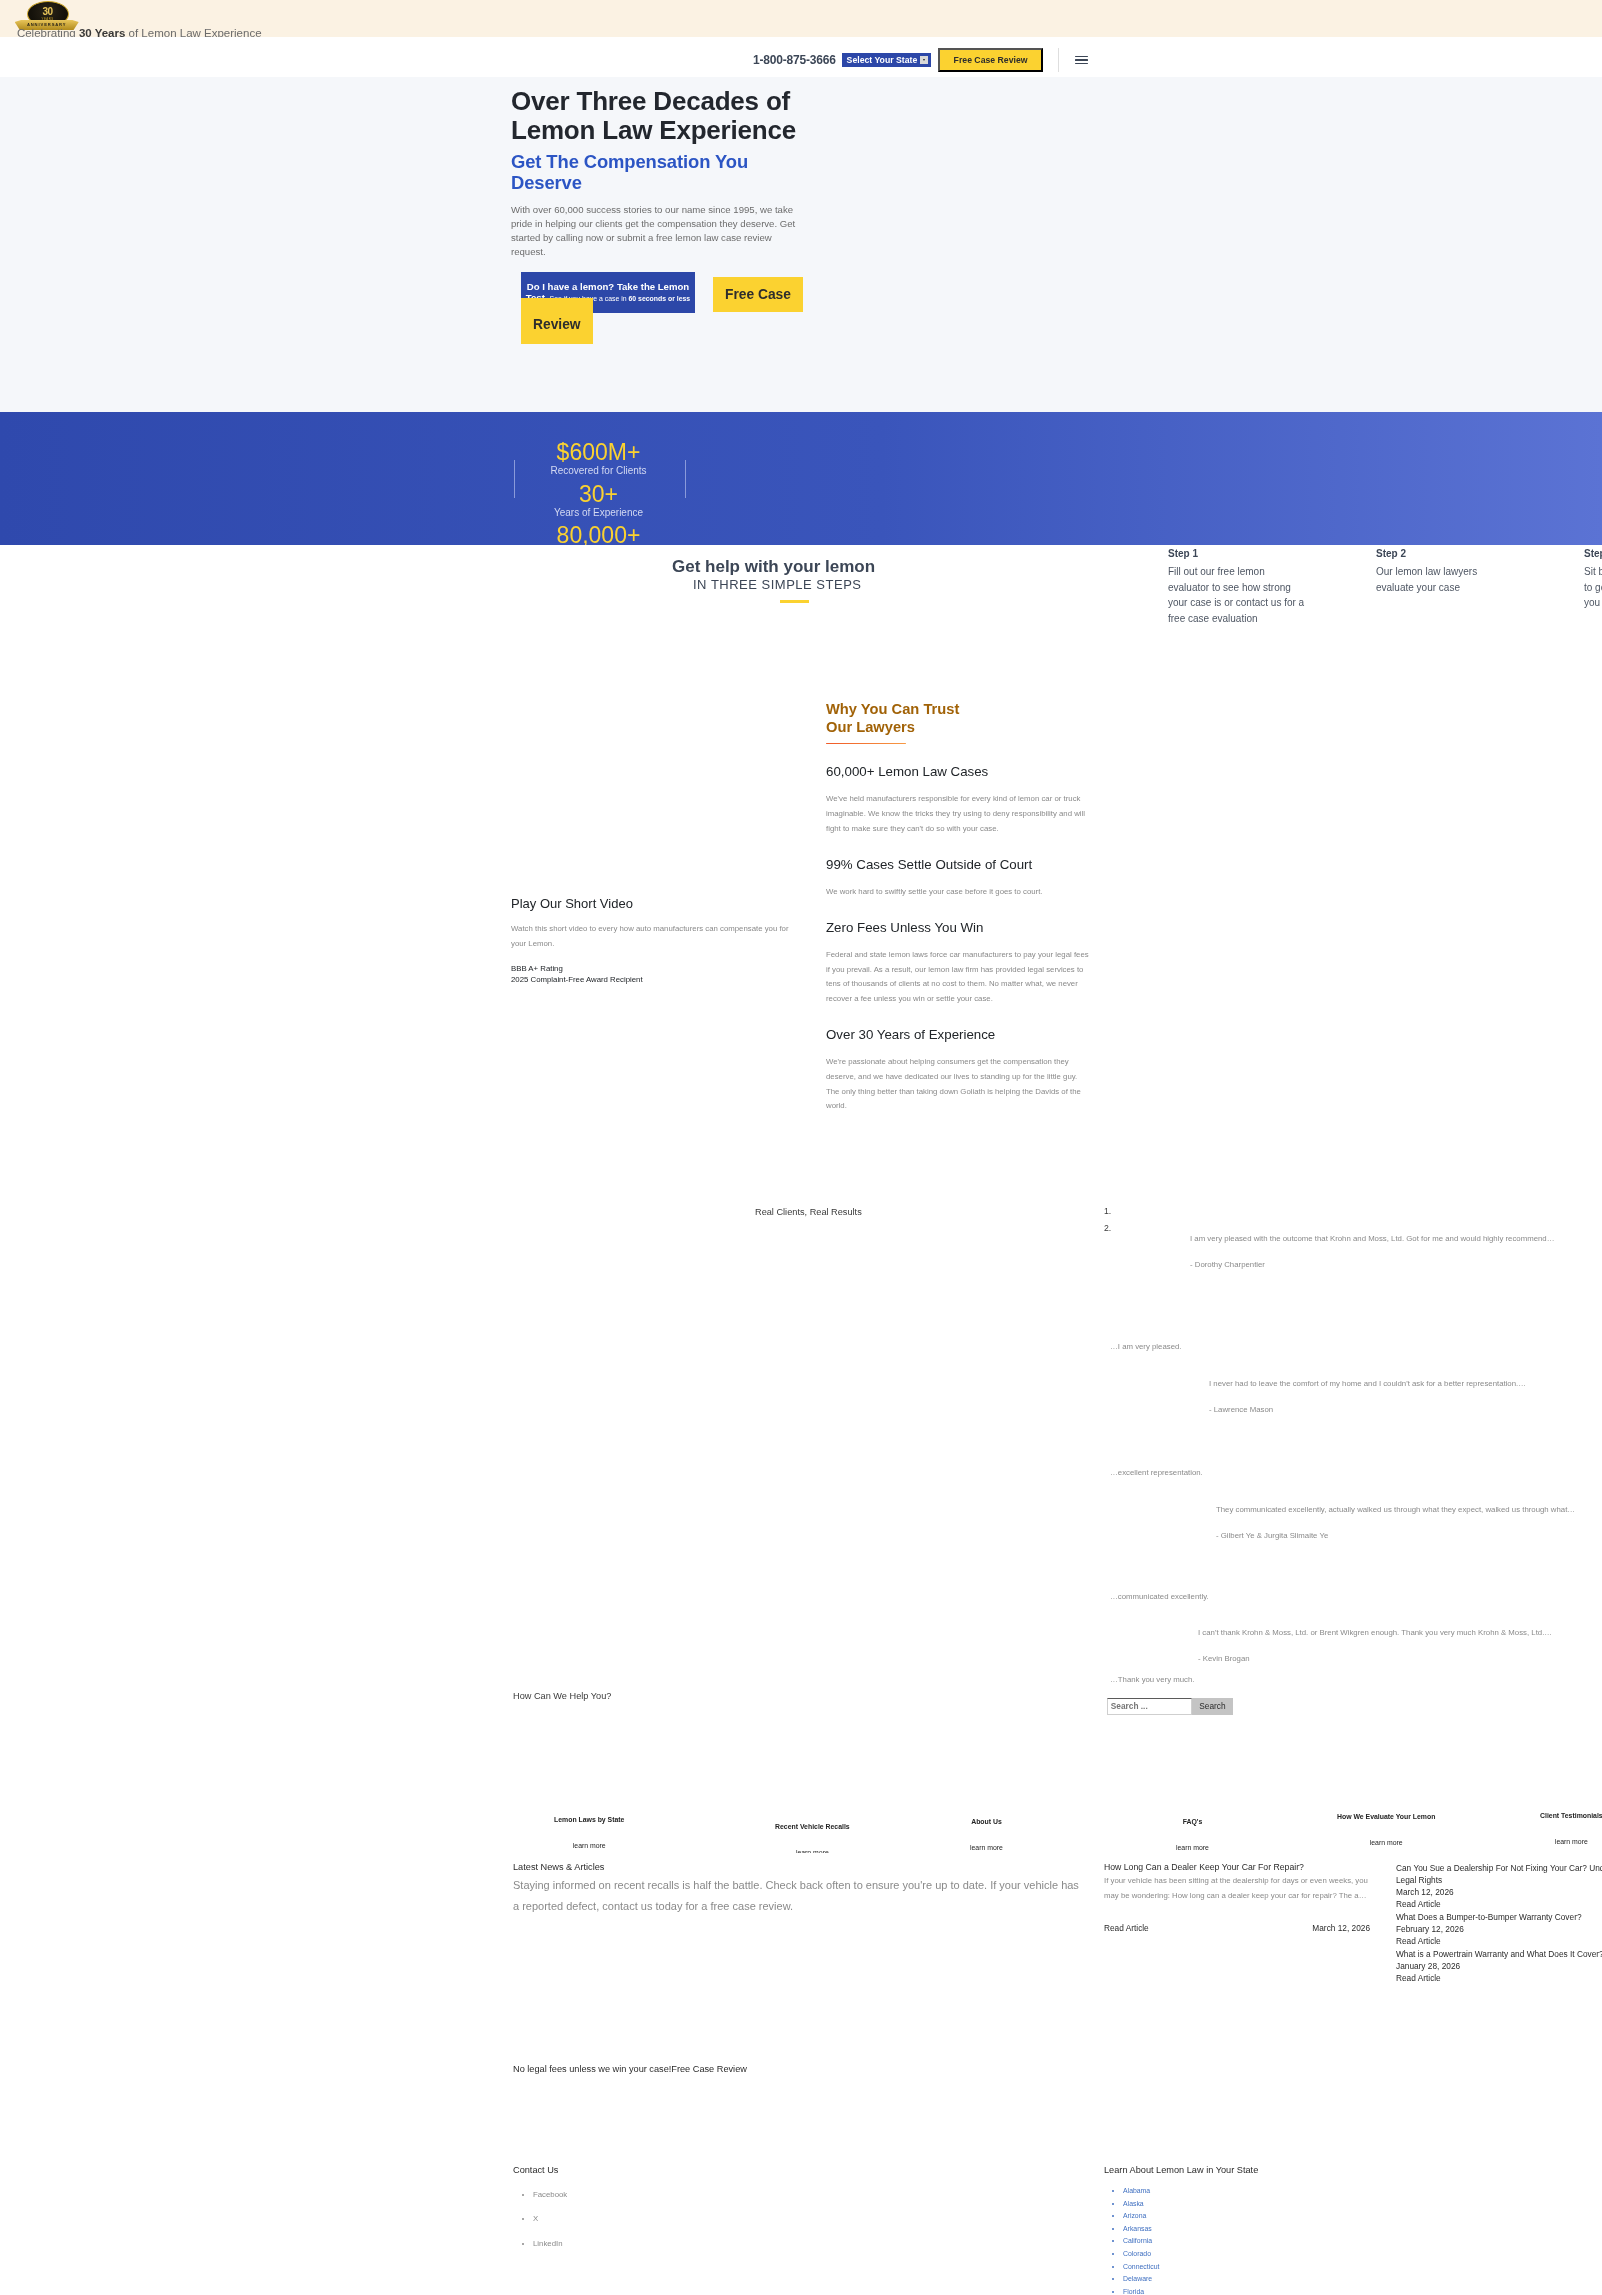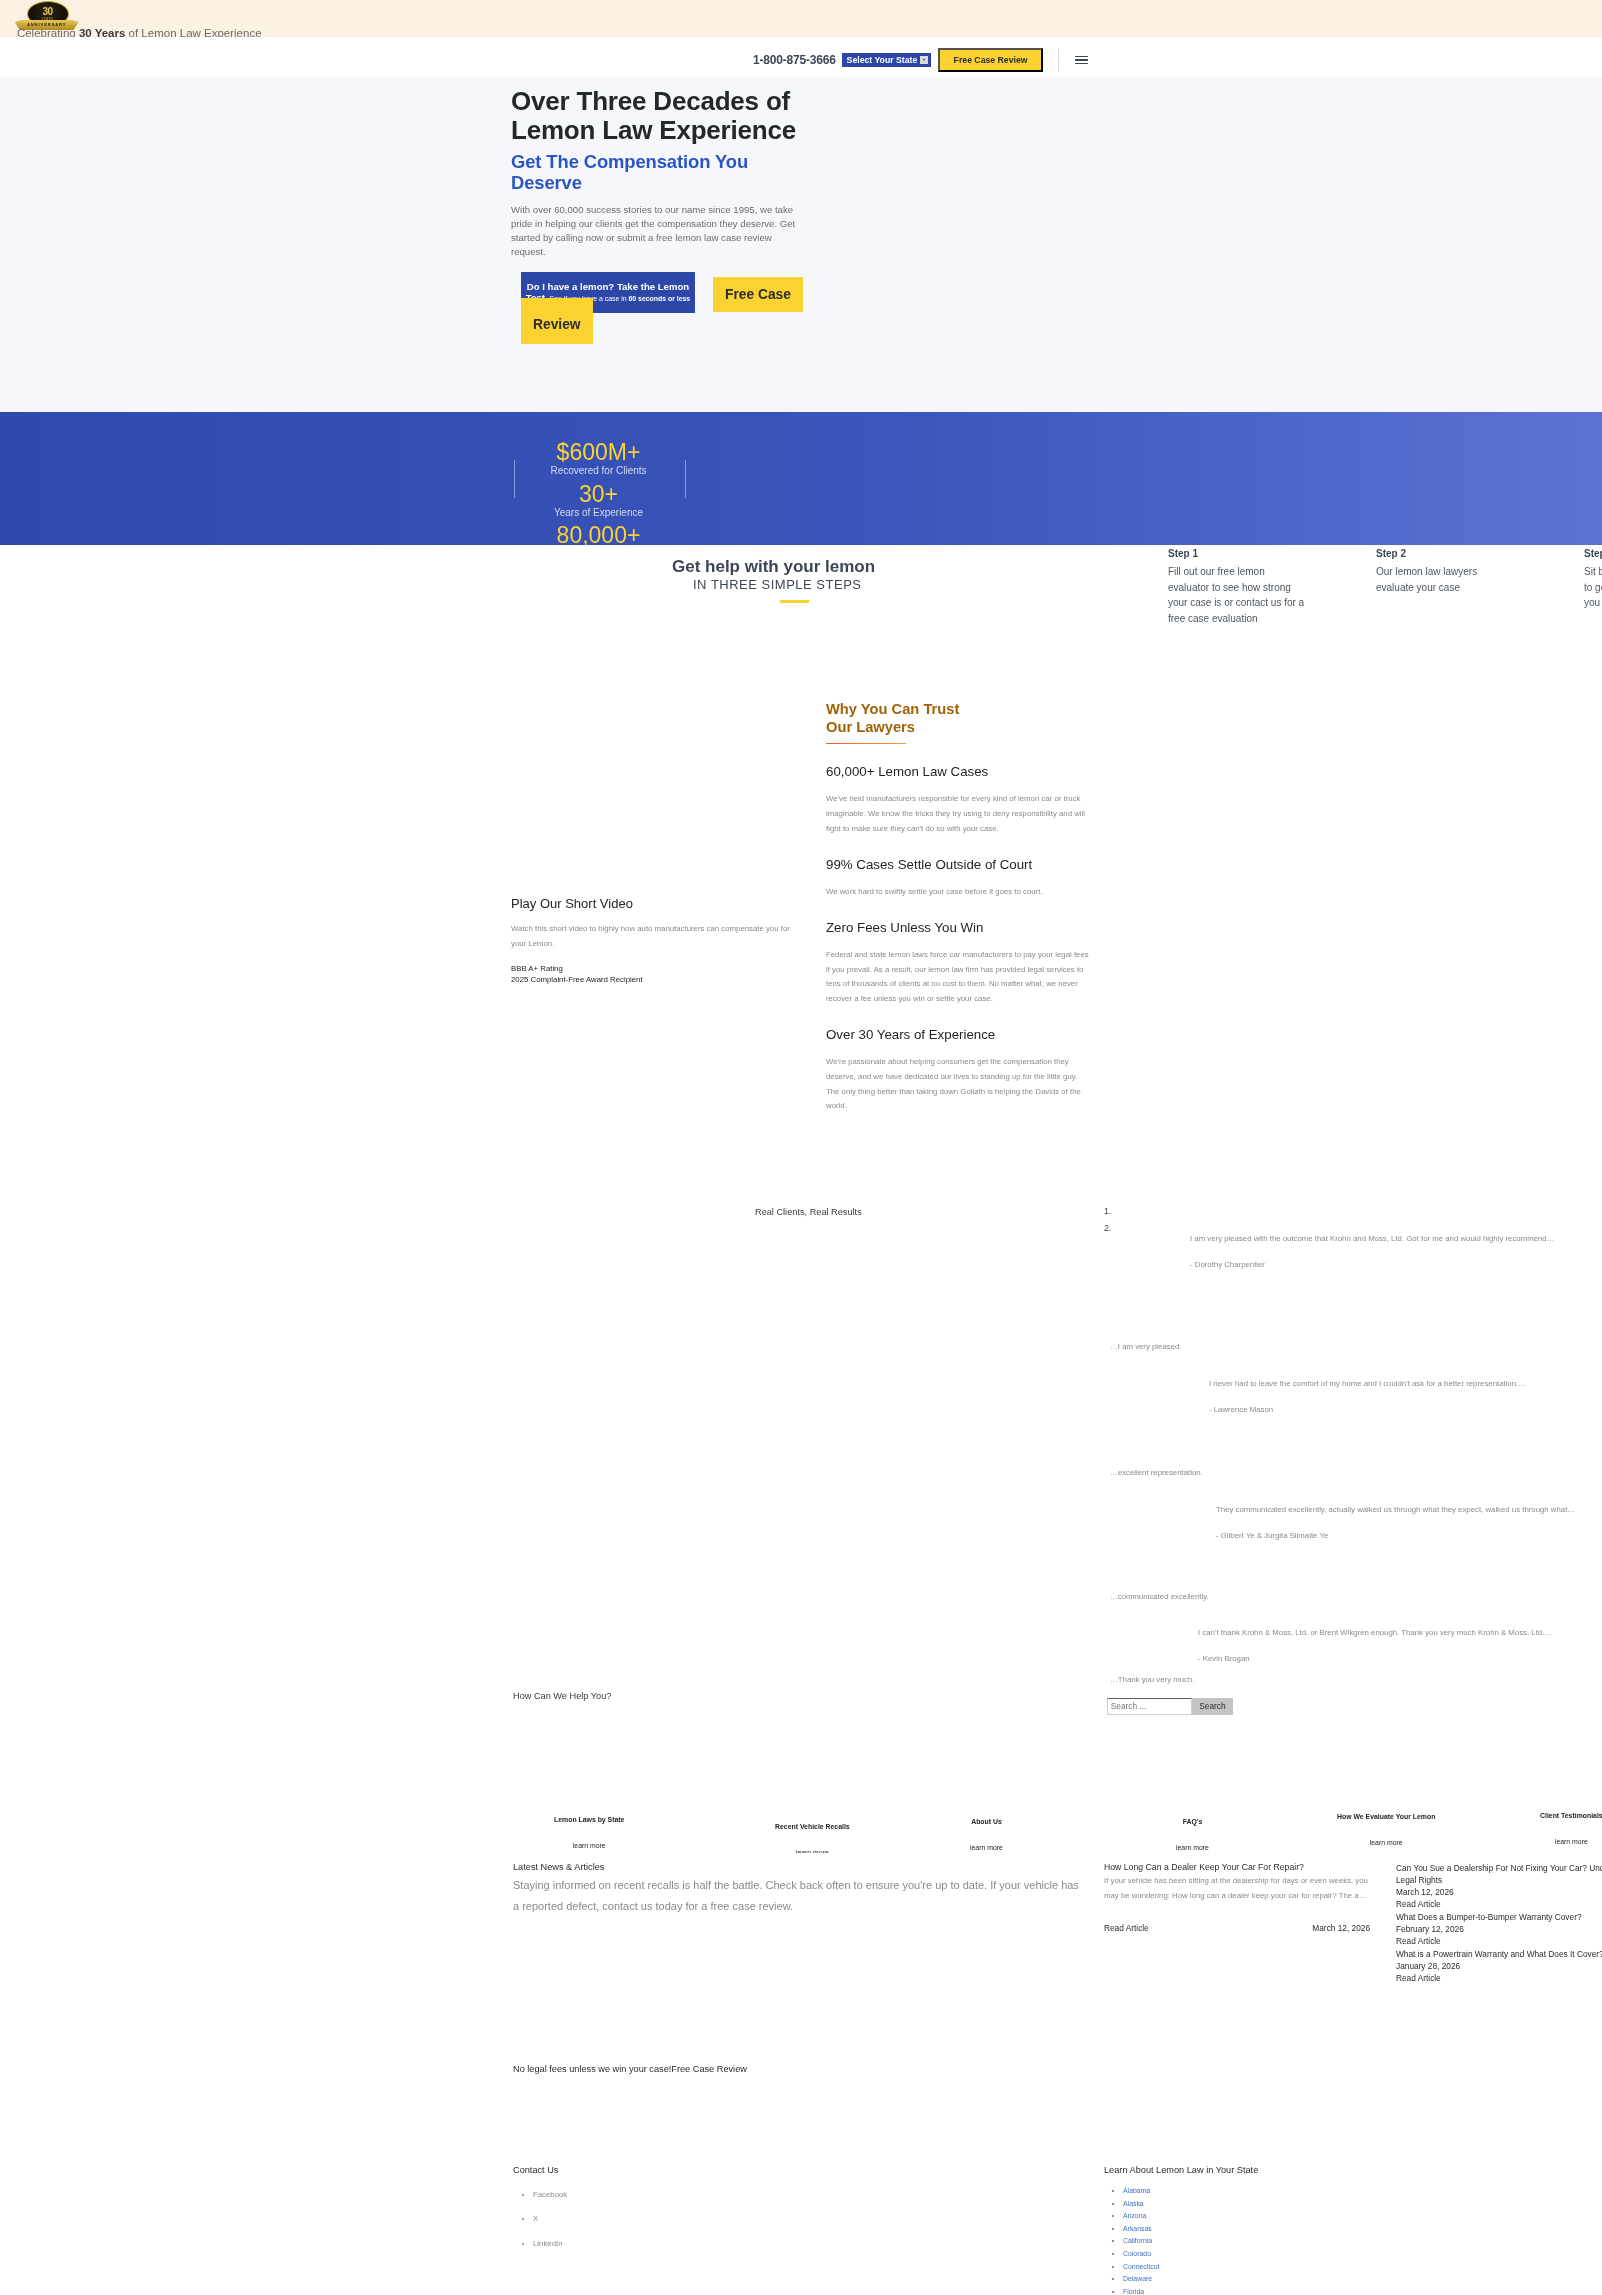--- a/index.html
+++ b/index.html
@@ -262,20 +262,21 @@
   .search-row { position: absolute; left: 1107px; top: 10px; display: flex; align-items: stretch; }
   .search-input {
     width: 85px; height: 16.5px;
     border: 0.5px solid #cfcfcf;
     border-top: 1.4px solid #5a5a5a;
     font-size: 8.3px;
     padding: 0.9px 2.8px;
     font-family: "Liberation Sans", sans-serif;
     color: #333;
     background: #fff;
+    font-weight: bold;
   }
   .search-btn {
     background: #c4c4c4;
     border: none;
     font-size: 8.3px;
     padding: 1.8px 7.3px;
     color: #2b2b2b;
     font-family: "Liberation Sans", sans-serif;
     cursor: pointer;
   }
@@ -422,21 +423,21 @@
       <p>Federal and state lemon laws force car manufacturers to pay your legal fees if you prevail. As a result, our lemon law firm has provided legal services to tens of thousands of clients at no cost to them. No matter what, we never recover a fee unless you win or settle your case.</p>
     </div>
     <div class="trust-item">
       <h3>Over 30 Years of Experience</h3>
       <p>We're passionate about helping consumers get the compensation they deserve, and we have dedicated our lives to standing up for the little guy. The only thing better than taking down Goliath is helping the Davids of the world.</p>
     </div>
   </div>
 
   <div class="video-col">
     <h3>Play Our Short Video</h3>
-    <p class="desc">Watch this short video to highly how auto manufacturers can compensate you for your Lemon.</p>
+    <p class="desc">Watch this short video to every how auto manufacturers can compensate you for your Lemon.</p>
     <div class="bbb">
       <div>BBB A+ Rating</div>
       <div>2025 Complaint-Free Award Recipient</div>
     </div>
   </div>
 </section>
 
 <section class="testi-wrap">
   <div class="testi-heading">Real Clients, Real Results</div>
   <div class="testi-nums">

